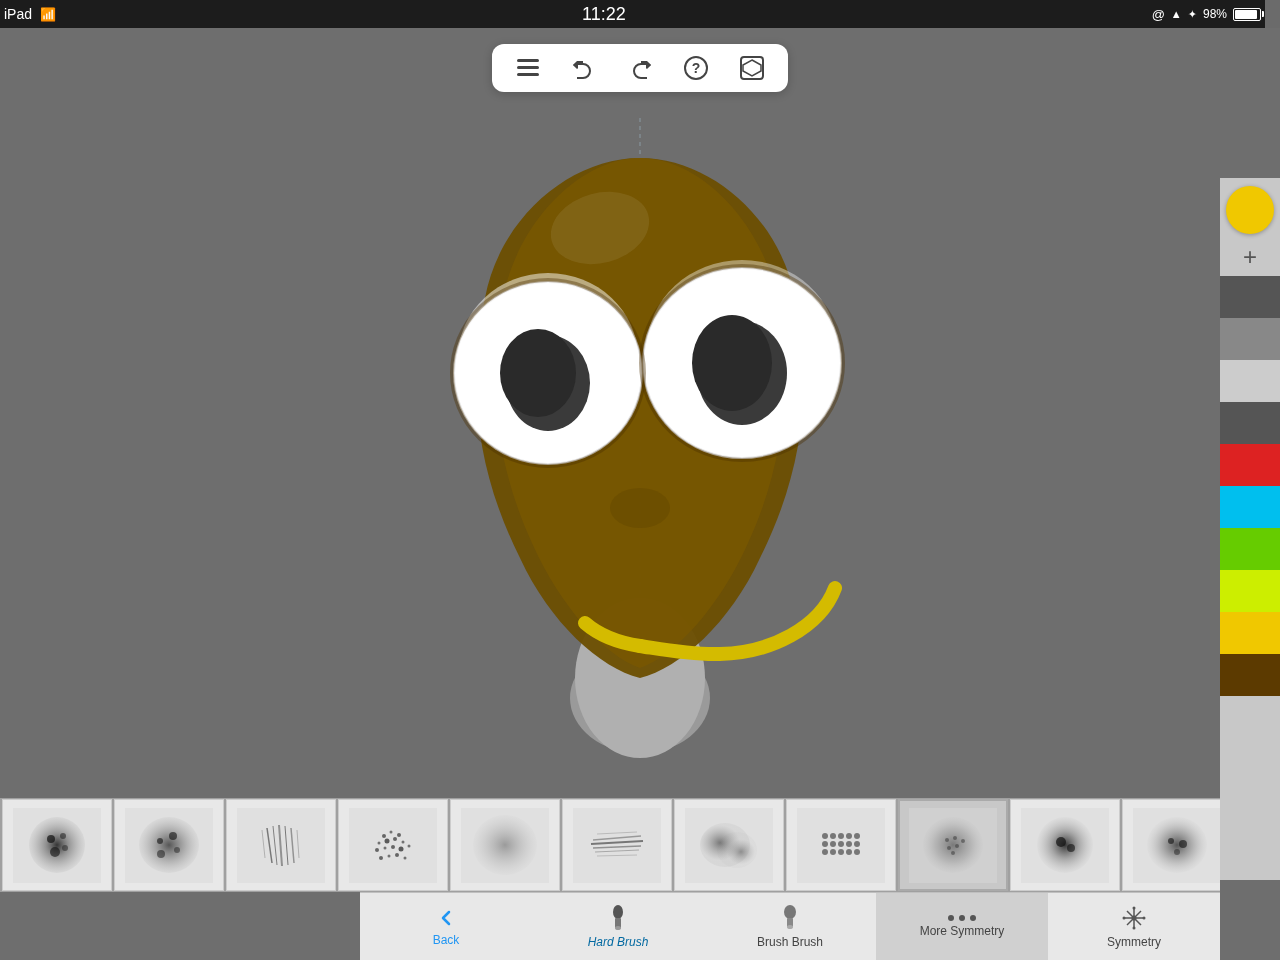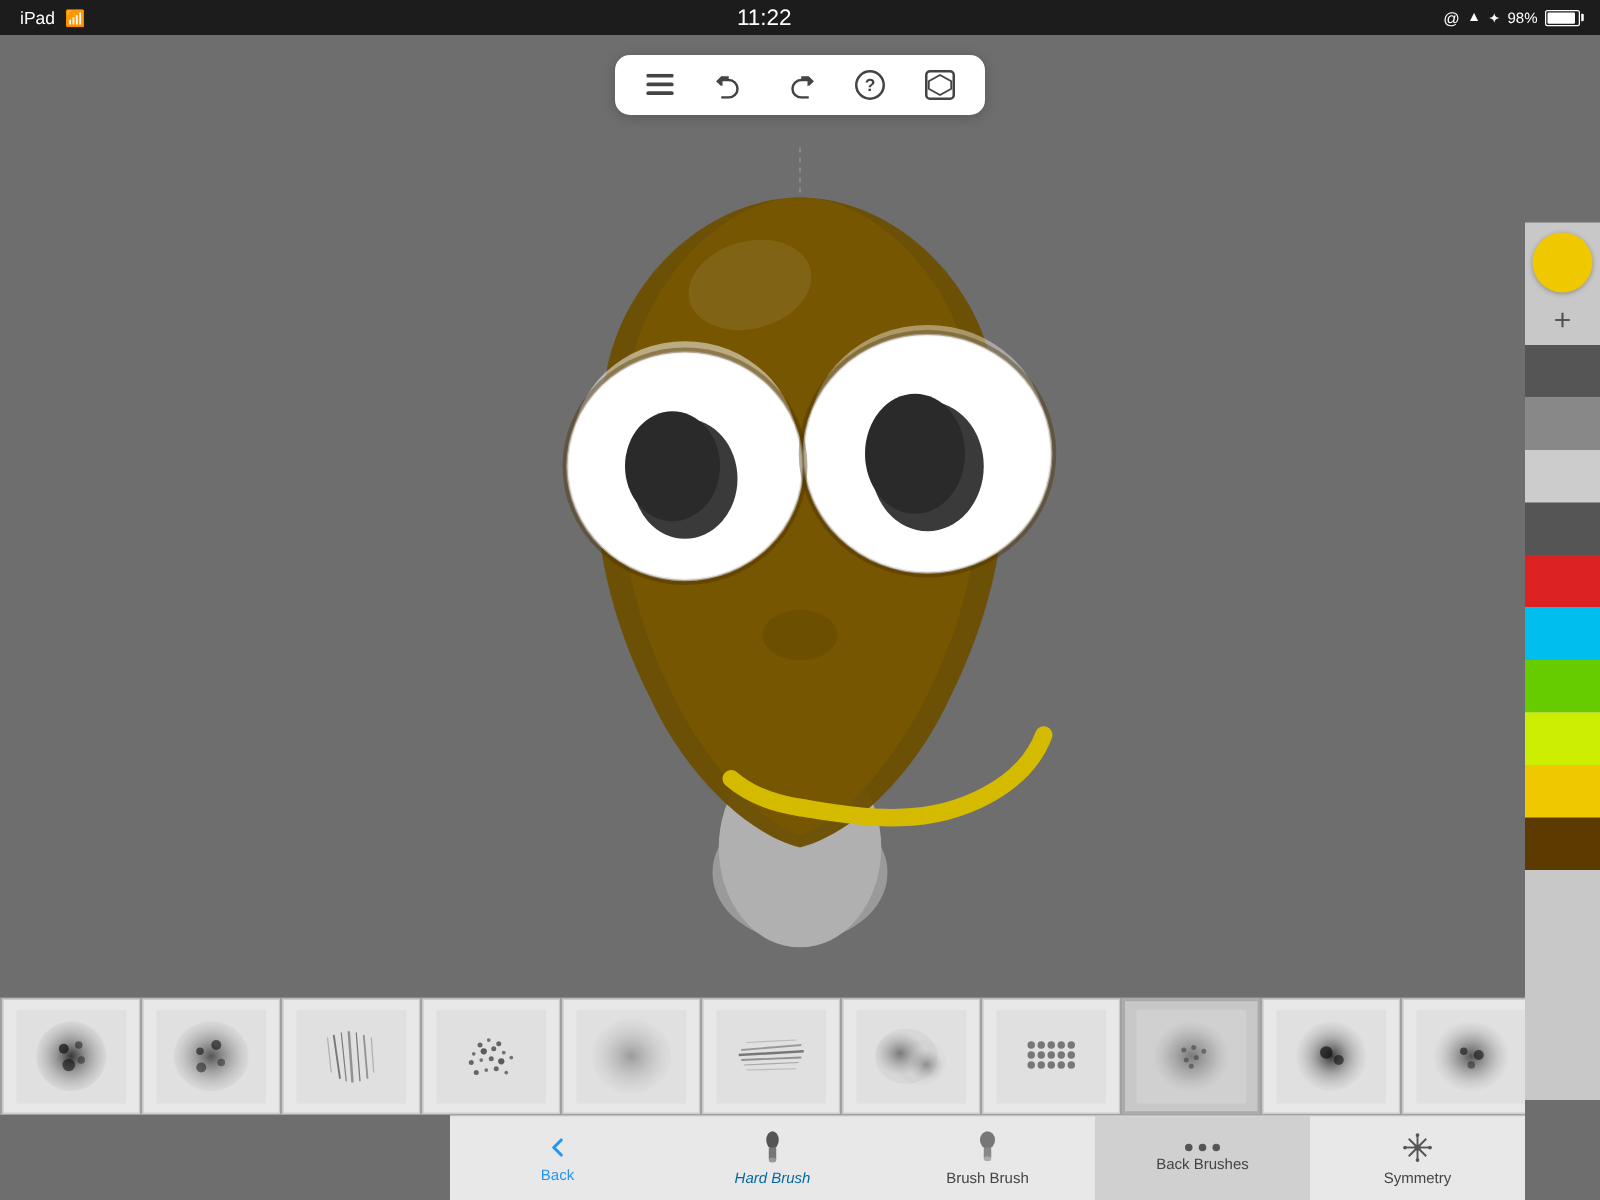--- a/index.html
+++ b/index.html
@@ -8,27 +8,27 @@
       height: 960px;
       overflow: hidden;
       background: #6b6b6b;
       font-family: -apple-system, 'Helvetica Neue', Arial, sans-serif;
       position: relative;
     }
 
     
     #status-bar {
       position: absolute;
-      top: 0; left: 0; right: 0;
+      top: 0; left: 0; right: 15px;
       height: 28px;
       background: #1c1c1c;
       display: flex;
       align-items: center;
       justify-content: space-between;
-      padding: 0 16px;
+      padding: 0 4px;
       z-index: 100;
     }
     #status-left {
       display: flex;
       align-items: center;
       gap: 8px;
       color: white;
       font-size: 14px;
       font-weight: 500;
     }
@@ -582,21 +582,21 @@
   <div class="tab-item active" style="
     flex: 1; display: flex; flex-direction: column; align-items: center;
     justify-content: center; gap: 3px; cursor: pointer; padding: 4px 0;
     background: #d0d0d0;
   ">
     <div style="display:flex;gap:5px;align-items:center;justify-content:center;">
       <span style="width:6px;height:6px;background:#555;border-radius:50;display:inline-block;border-radius:50%;"></span>
       <span style="width:6px;height:6px;background:#555;border-radius:50%;display:inline-block;"></span>
       <span style="width:6px;height:6px;background:#555;border-radius:50%;display:inline-block;"></span>
     </div>
-    <span style="font-size:12px;color:#444;">Back Brushes</span>
+    <span style="font-size:12px;color:#444;">More Symmetry</span>
   </div>
 
   <div class="tab-item" style="
     flex: 1; display: flex; flex-direction: column; align-items: center;
     justify-content: center; gap: 3px; cursor: pointer; padding: 4px 0;
   ">
     <svg width="28" height="28" viewBox="0 0 28 28" fill="none">
 
       <line x1="14" y1="4" x2="14" y2="24" stroke="#555" stroke-width="1.5"></line>
       <line x1="4" y1="14" x2="24" y2="14" stroke="#555" stroke-width="1.5"></line>

